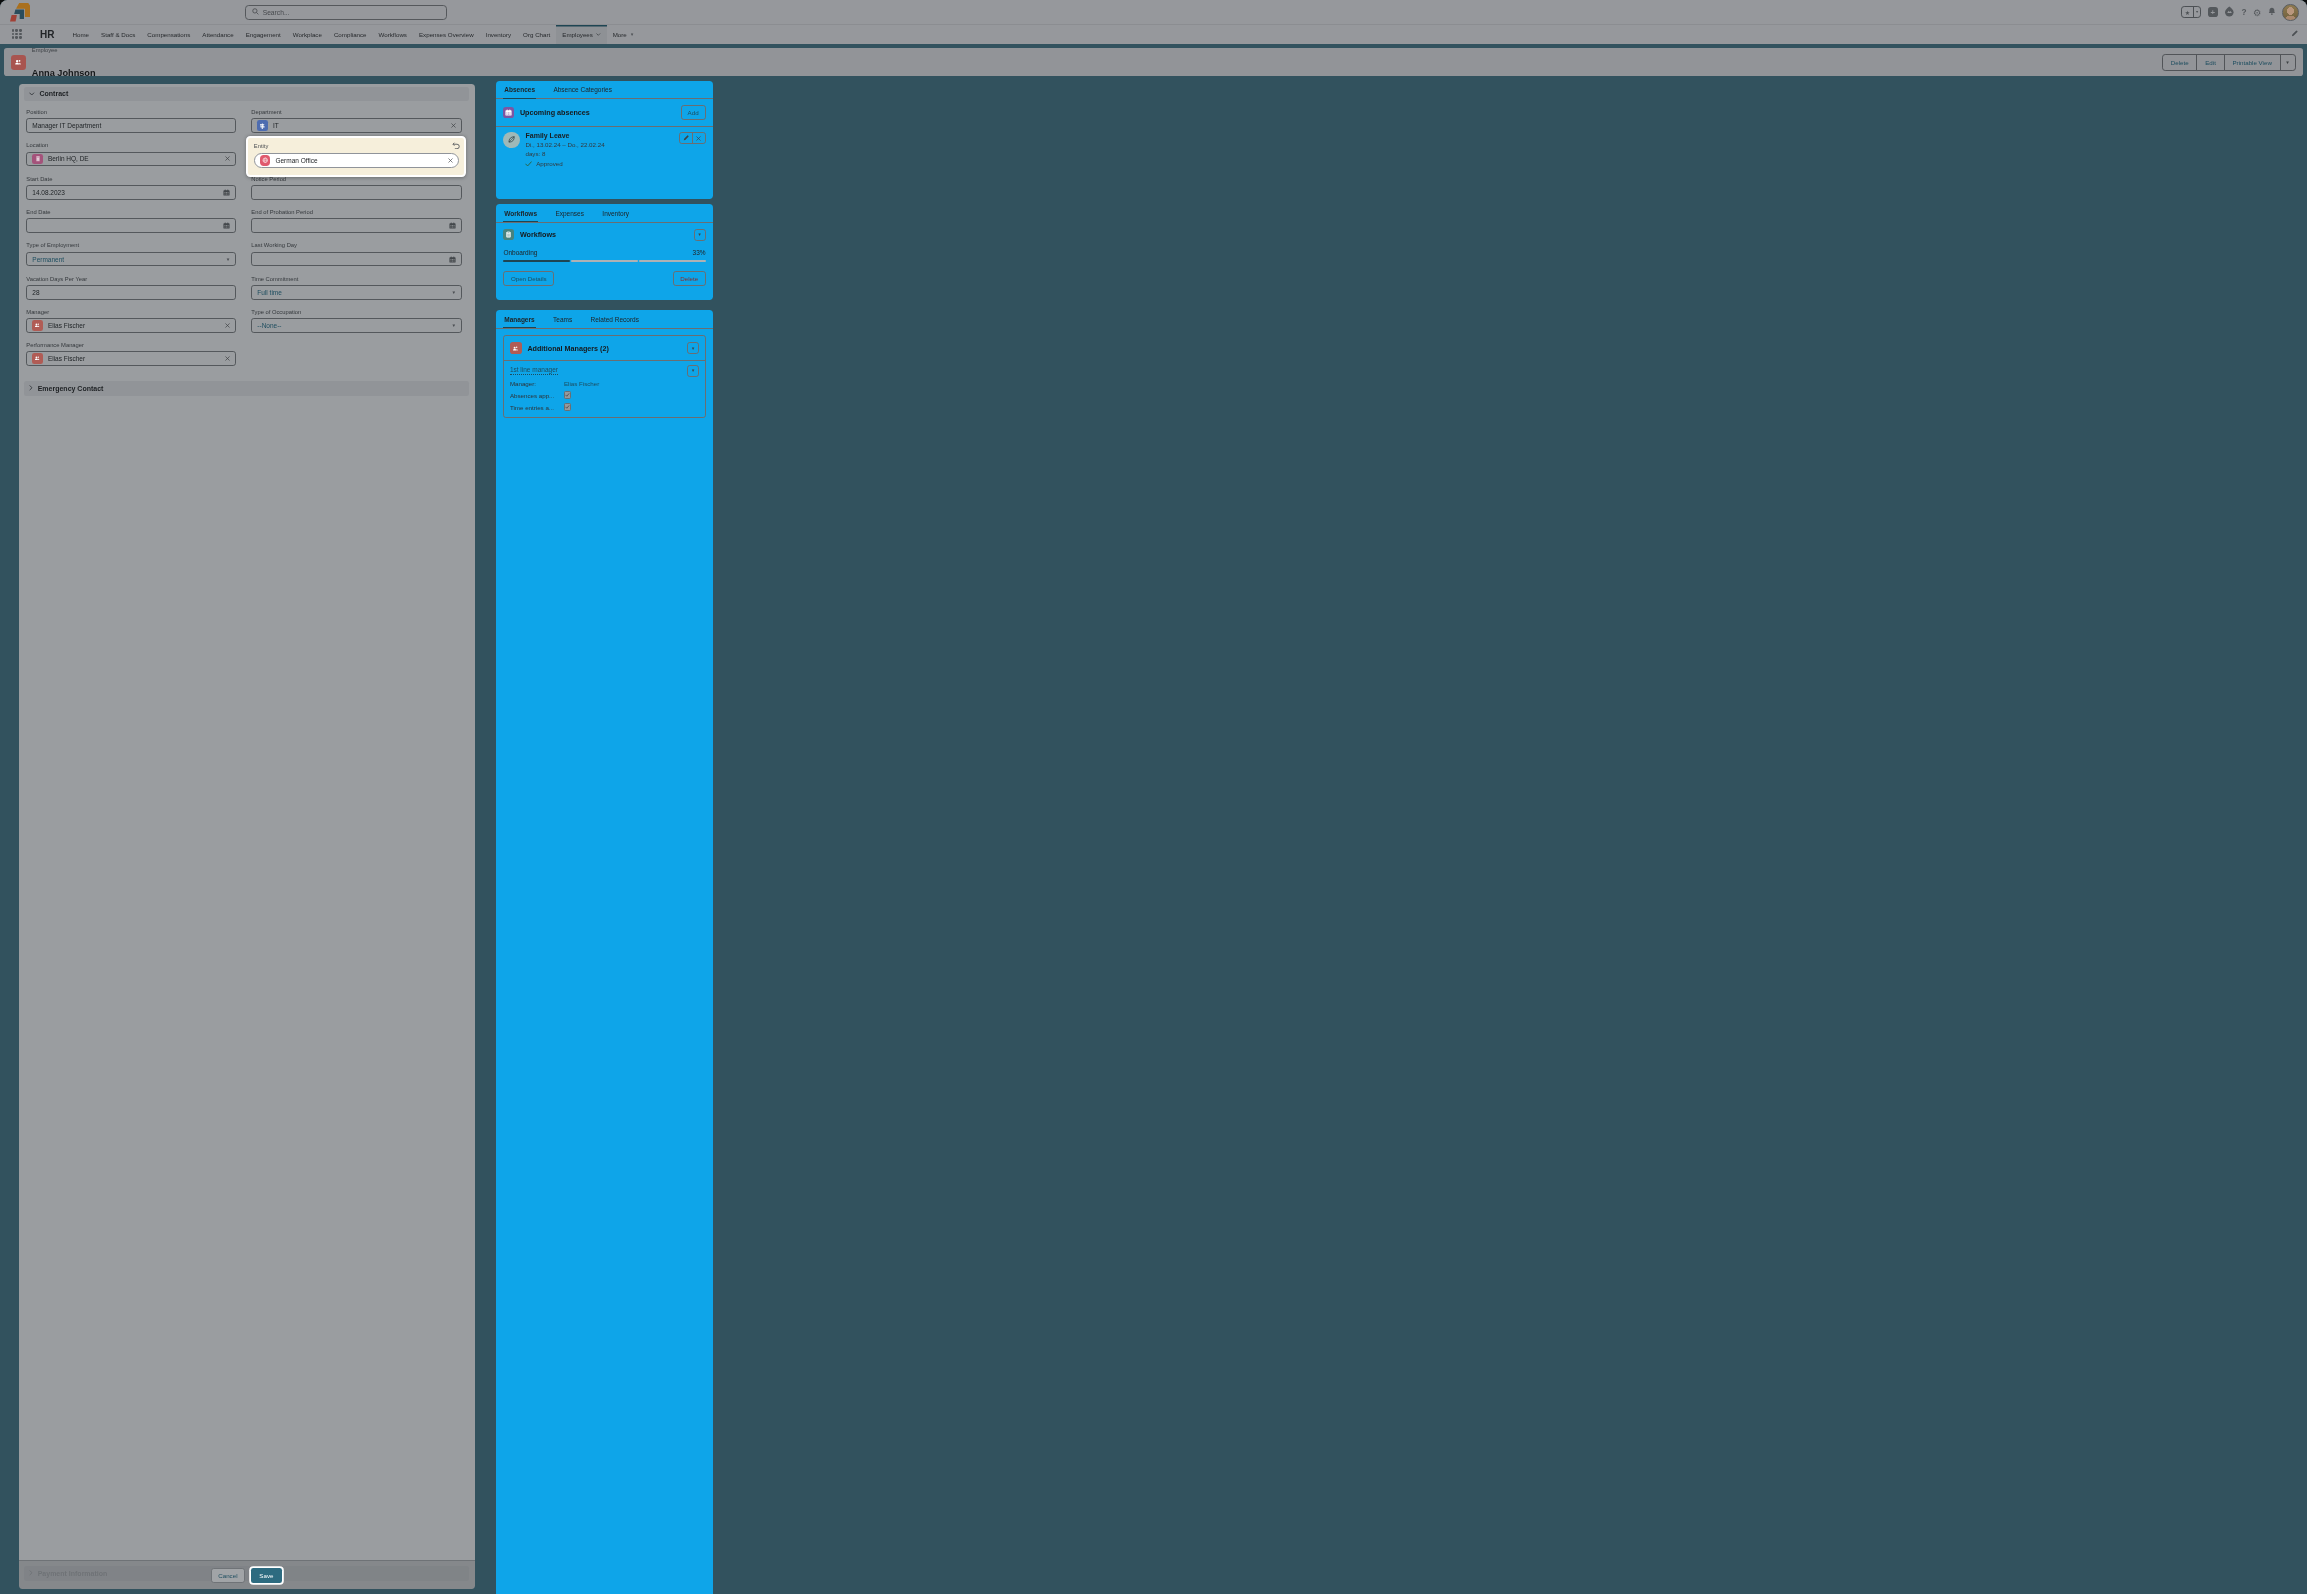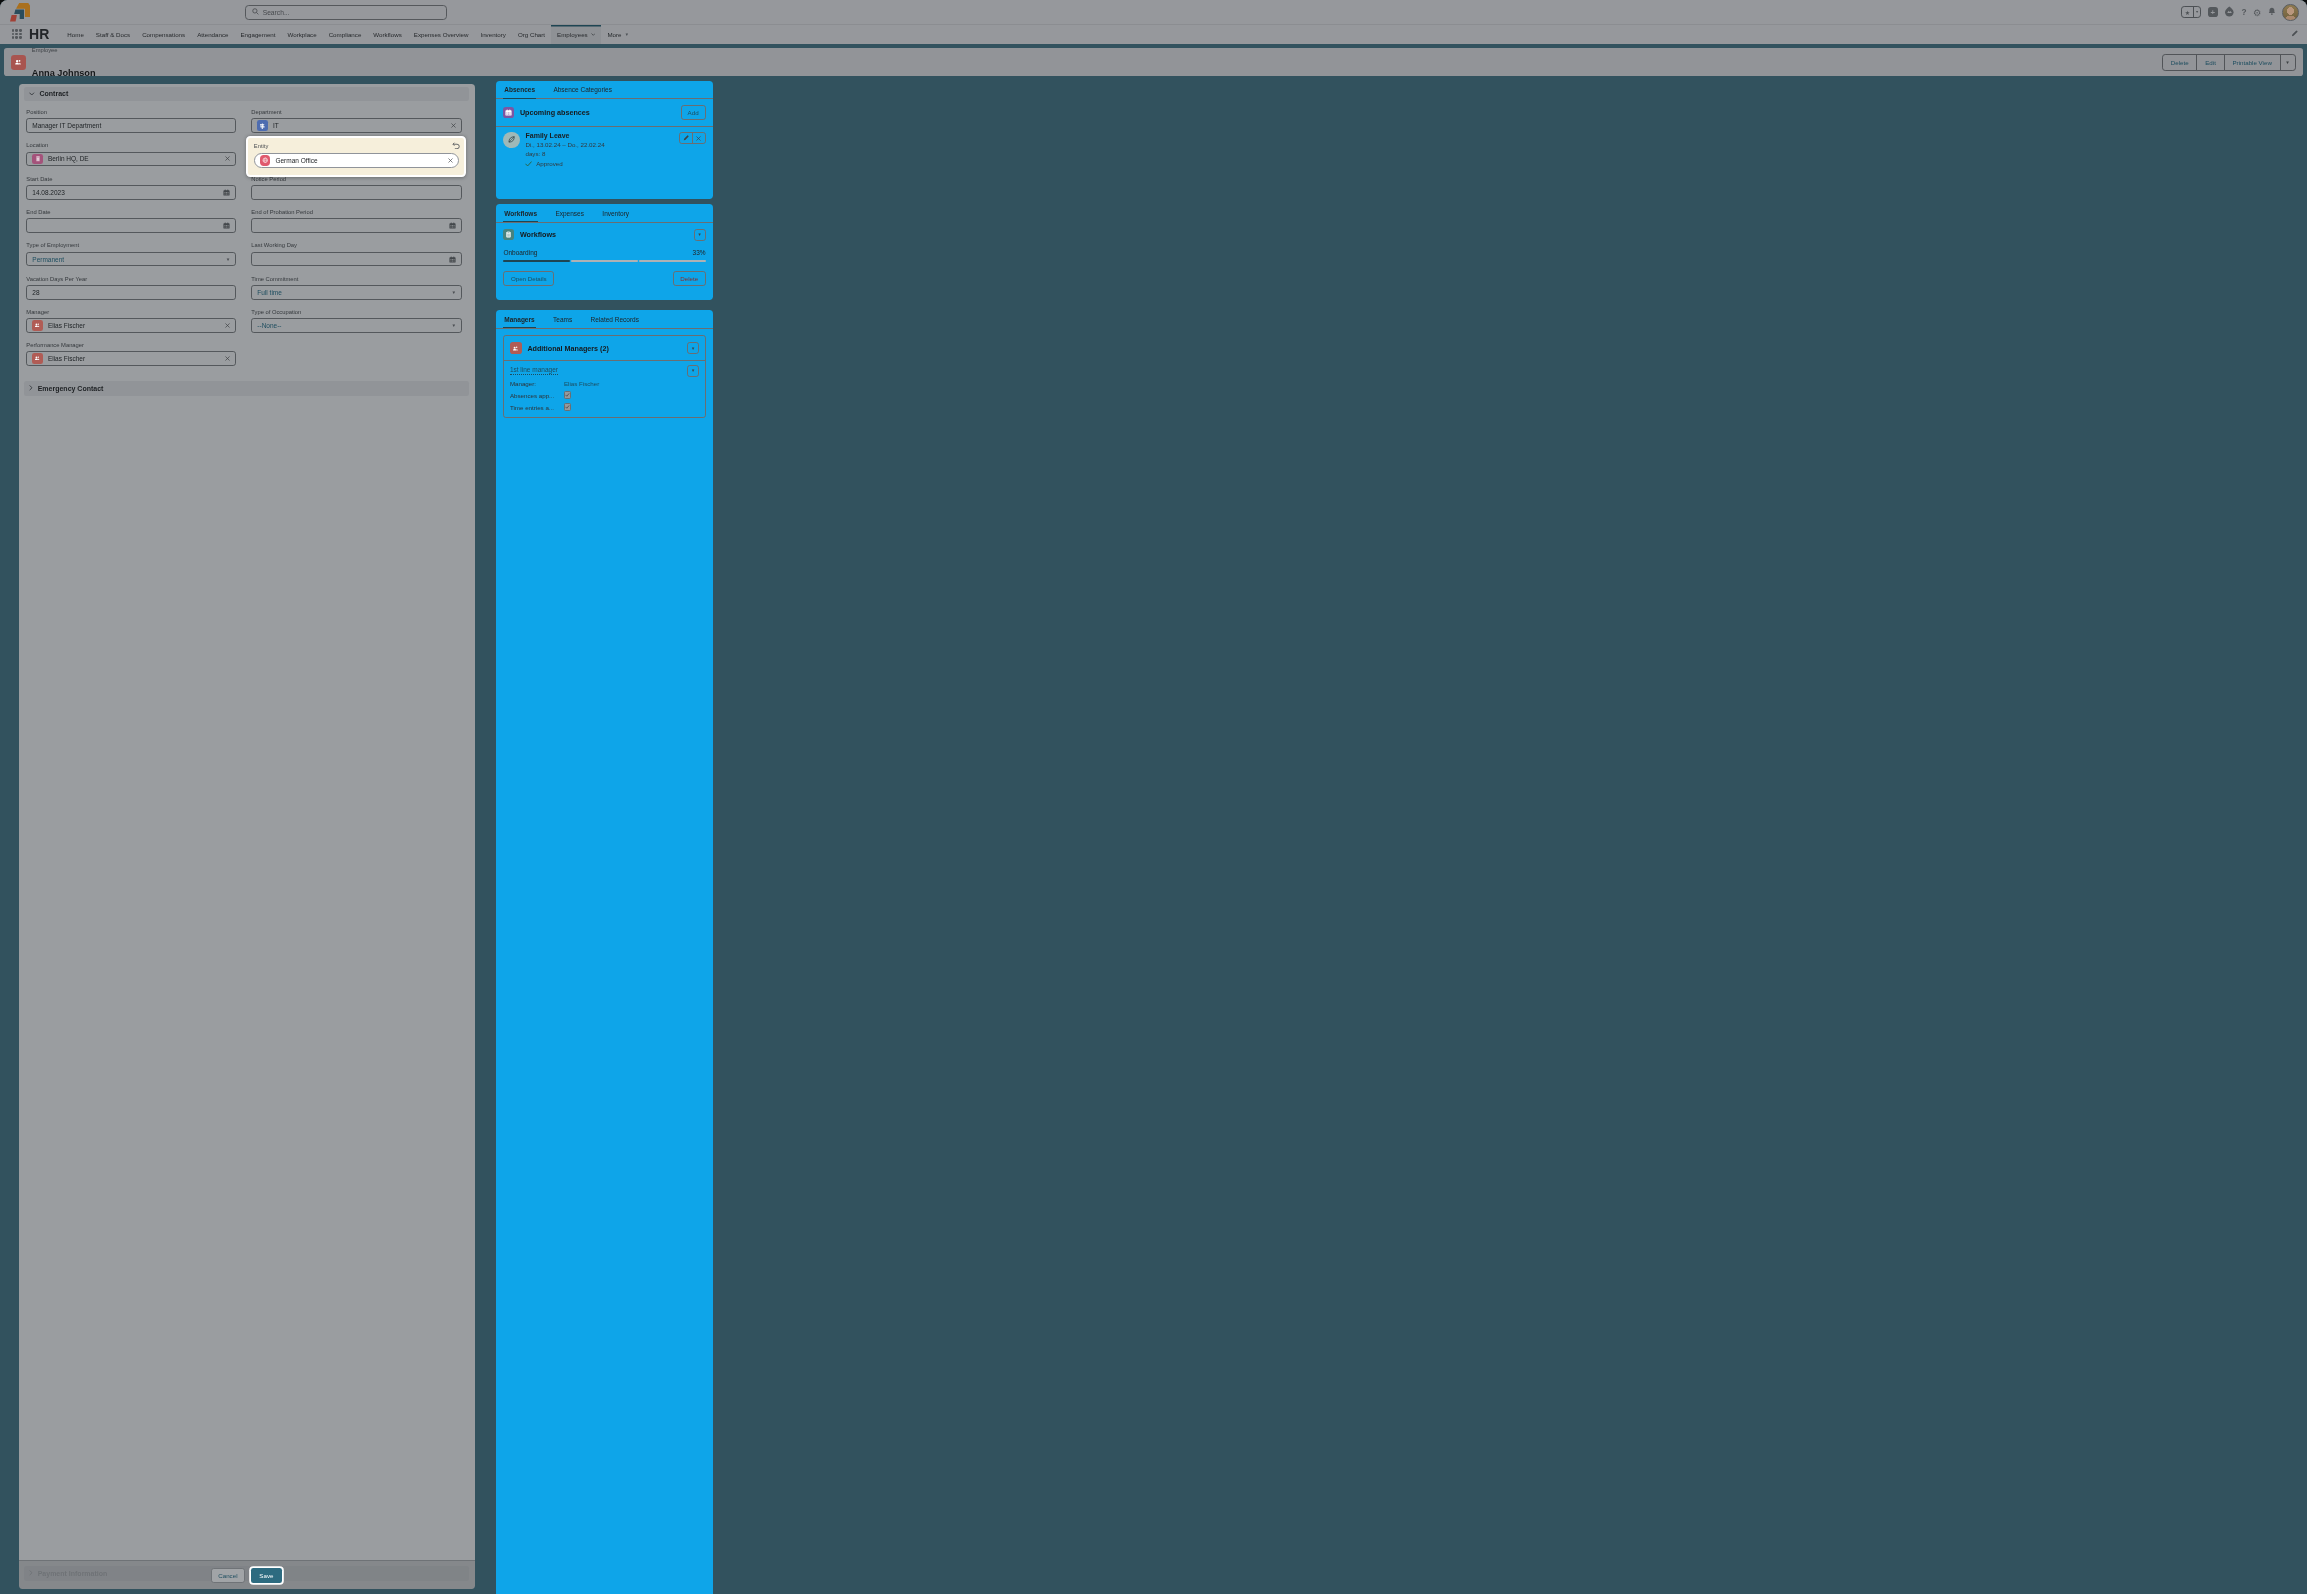--- a/index.html
+++ b/index.html
@@ -25,21 +25,21 @@
   .gear { font-size:9.2px; font-weight:normal; }
   .avatar { width:16.6px; height:16.6px; border-radius:50%; border:0.9px solid #5a5e62; background:
       radial-gradient(circle at 50% 40%, #b9977d 0 32%, transparent 33%),
       radial-gradient(ellipse 60% 35% at 50% 92%, #a9886d 0 60%, transparent 61%),
       linear-gradient(#8f7a50, #70603e); }
 
   
   .nav-bar { height:19.4px; background:#96989c; display:flex; align-items:stretch; }
   .waffle { align-self:center; margin-left:11.5px; width:10.6px; height:9.7px; display:grid; grid-template-columns:repeat(3,1fr); gap:0.9px 1.4px; }
   .waffle b { width:2.1px; height:2.3px; border-radius:50%; background:#54585c; }
-  .app-name { align-self:center; font-size:14px; font-weight:bold; color:#222528; margin:0 12px 0 7px;text-align:right; }
+  .app-name { align-self:center; font-size:10px; font-weight:bold; color:#222528; margin:0 12px 0 18px;text-align:right; }
   .tabs { display:flex; align-items:stretch; }
   .tab { display:flex; align-items:center; padding:0 6px; font-size:6.2px; color:#26292c; gap:3.2px; white-space:nowrap; }
   .tab.active { background:#8e9195; box-shadow:inset 0 1.4px 0 #1e4553; }
   .tab .tri { font-size:4.2px; color:#4c5054; }
   .nav-pencil { margin-left:auto; align-self:center; margin-right:9.2px; }
 
   
   .record-band { margin:4.6px 3.7px 0; height:28px; background:#929498; border-radius:2.8px; display:flex; align-items:center; padding:0 7.8px; }
   .rec-icon { width:14.3px; height:14.3px; border-radius:3.2px; background:#a85550; display:flex; align-items:center; justify-content:center; flex:none; }
   .rec-text { margin-left:6px; }

